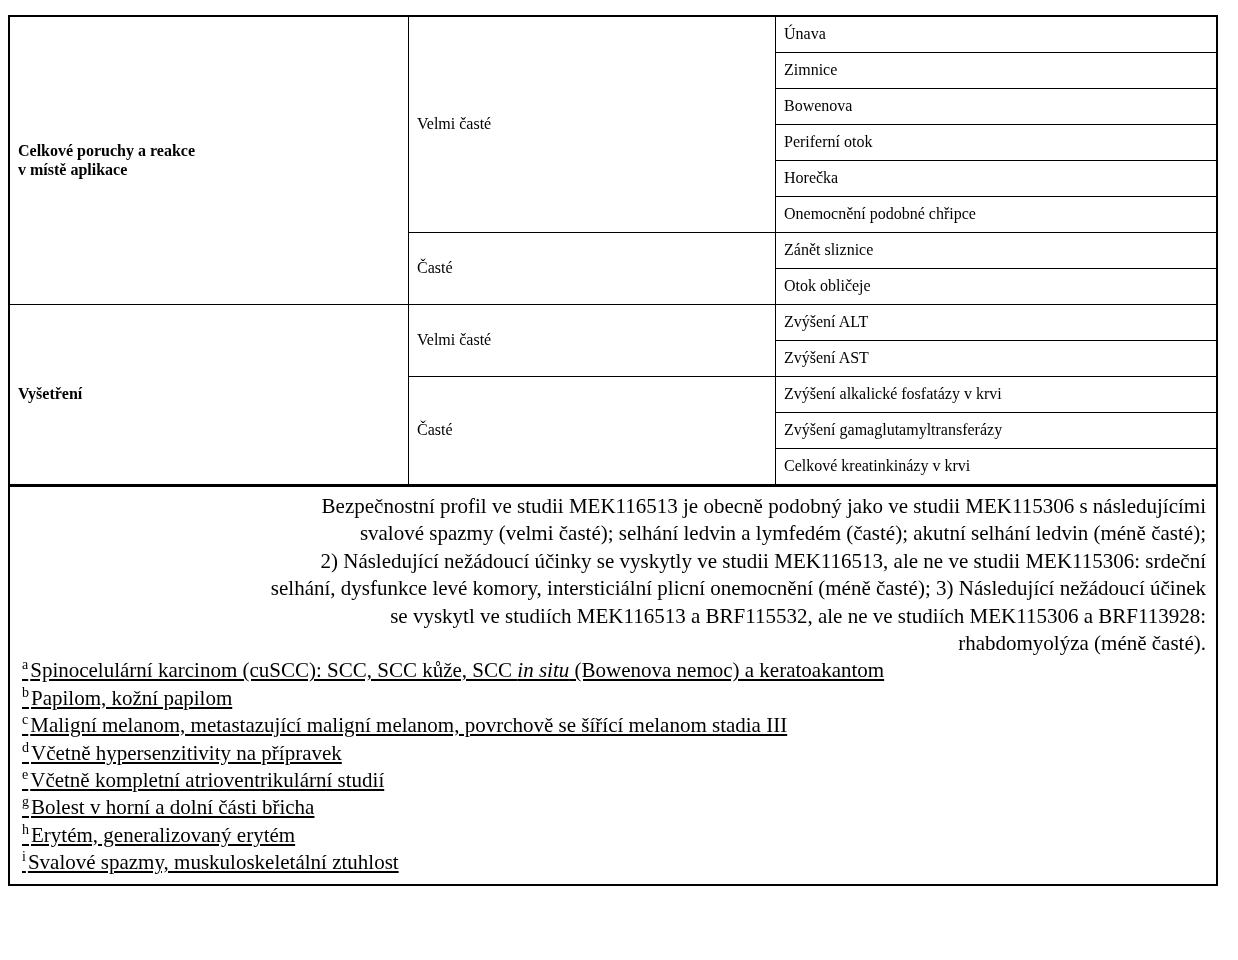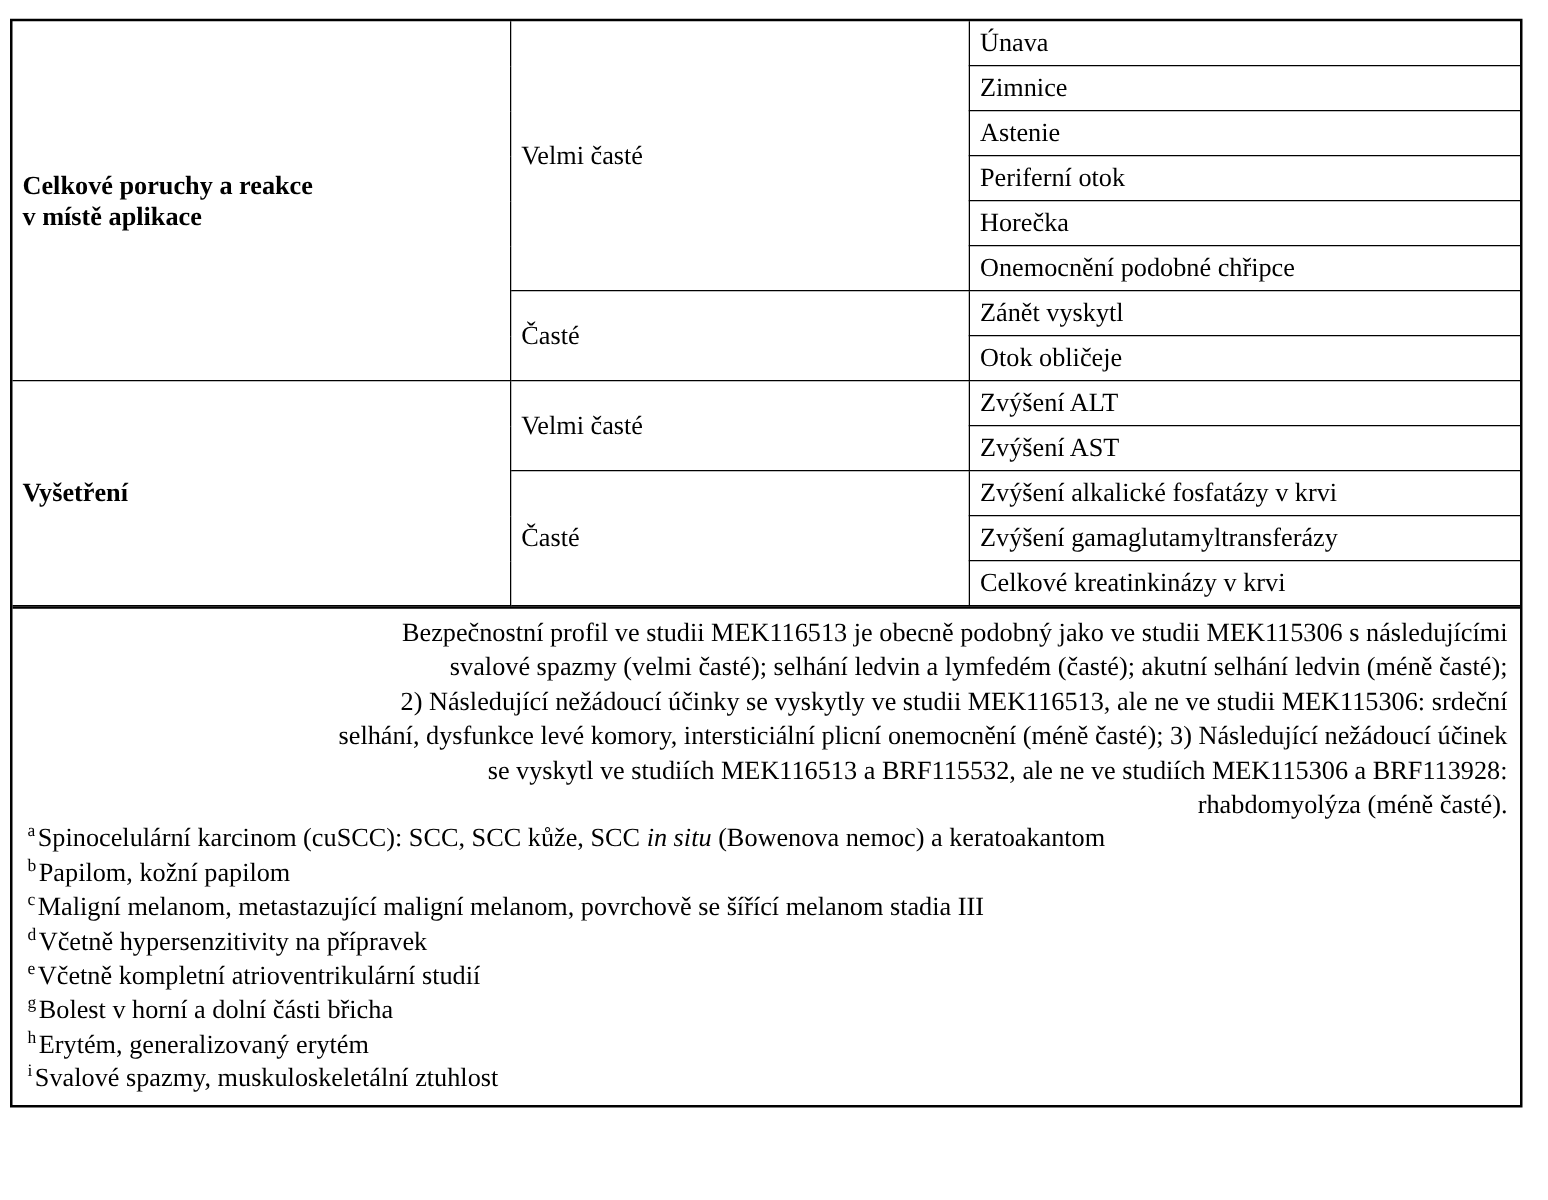--- a/index.html
+++ b/index.html
@@ -35,21 +35,21 @@
   table.ae-table {
     border-collapse: collapse;
     table-layout: fixed;
     width: 100%;
   }
 
   table.ae-table td {
     border: 1px solid #000;
     padding: 0 8px;
     vertical-align: middle;
-    font-size: 21px;
+    font-size: 16px;
     line-height: 1.15;
   }
 
   
   table.ae-table tr td:first-child { border-left: 0; }
   table.ae-table tr td:last-child  { border-right: 0; }
   table.ae-table tr:first-child td { border-top: 0; }
 
   td.soc-cell {
     width: 382px;
@@ -82,20 +82,21 @@
 
   .notes-para {
     margin: 0;
     text-align: right;
     hyphens: none;
   }
 
   .footnote-line {
     margin: 0;
     white-space: nowrap;
+    text-decoration: underline;
   }
 
   .fn-marker {
     font-size: 14px;
     vertical-align: super;
     line-height: 0;
     padding-right: 2px;
   }
 
   .ital { font-style: italic; }
@@ -114,35 +115,35 @@
             <div>Celkové poruchy a reakce</div>
             <div>v místě aplikace</div>
           </td>
           <td class="freq-cell" rowspan="6">Velmi časté</td>
           <td class="term-cell">Únava</td>
         </tr>
         <tr>
           <td class="term-cell">Zimnice</td>
         </tr>
         <tr>
-          <td class="term-cell">Astenie</td>
+          <td class="term-cell">Bowenova</td>
         </tr>
         <tr>
           <td class="term-cell">Periferní otok</td>
         </tr>
         <tr>
           <td class="term-cell">Horečka</td>
         </tr>
         <tr>
           <td class="term-cell">Onemocnění podobné chřipce</td>
         </tr>
 
         <tr>
           <td class="freq-cell" rowspan="2">Časté</td>
-          <td class="term-cell">Zánět vyskytl</td>
+          <td class="term-cell">Zánět sliznice</td>
         </tr>
         <tr>
           <td class="term-cell">Otok obličeje</td>
         </tr>
 
         <tr>
           <td class="soc-cell" rowspan="5">Vyšetření</td>
           <td class="freq-cell" rowspan="2">Velmi časté</td>
           <td class="term-cell">Zvýšení ALT</td>
         </tr>

